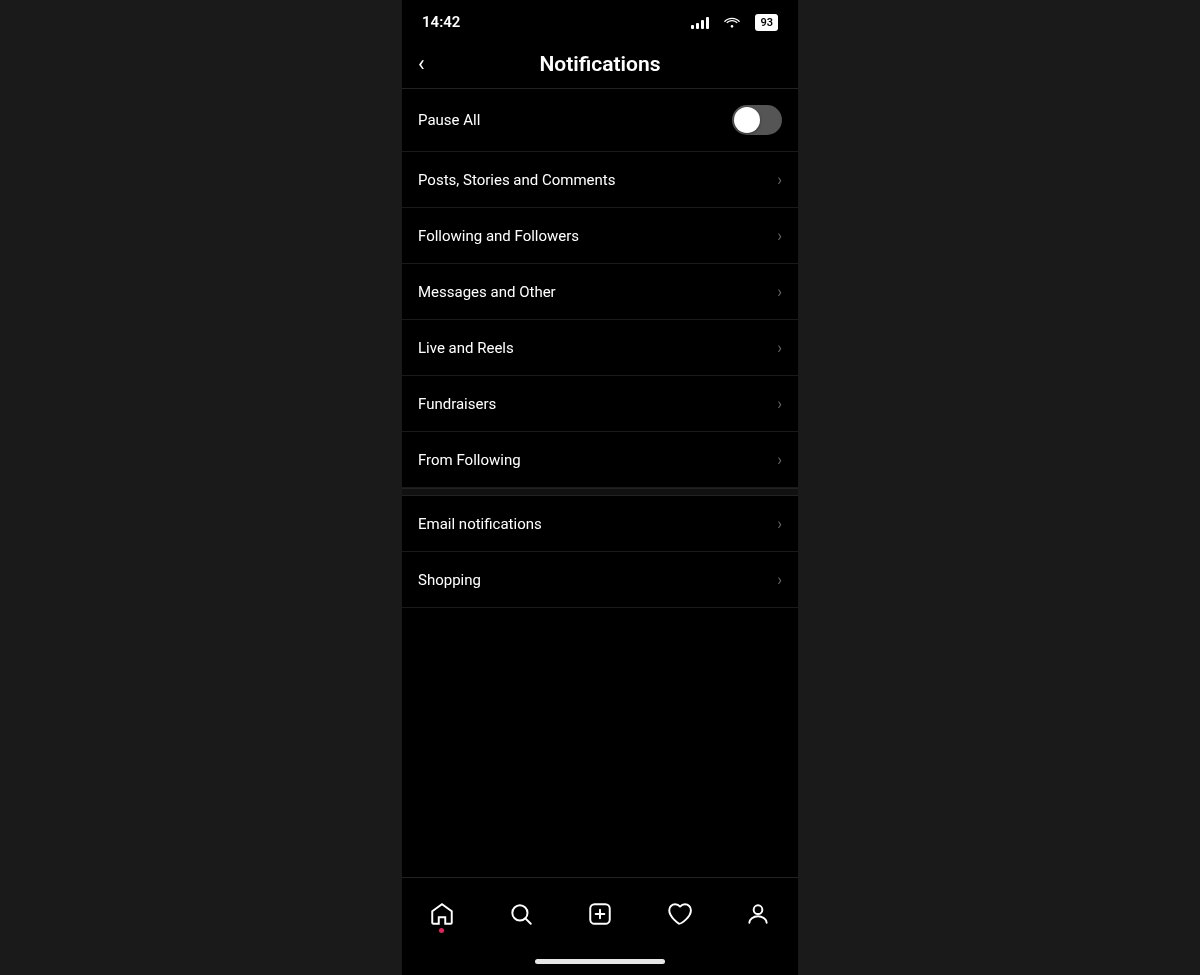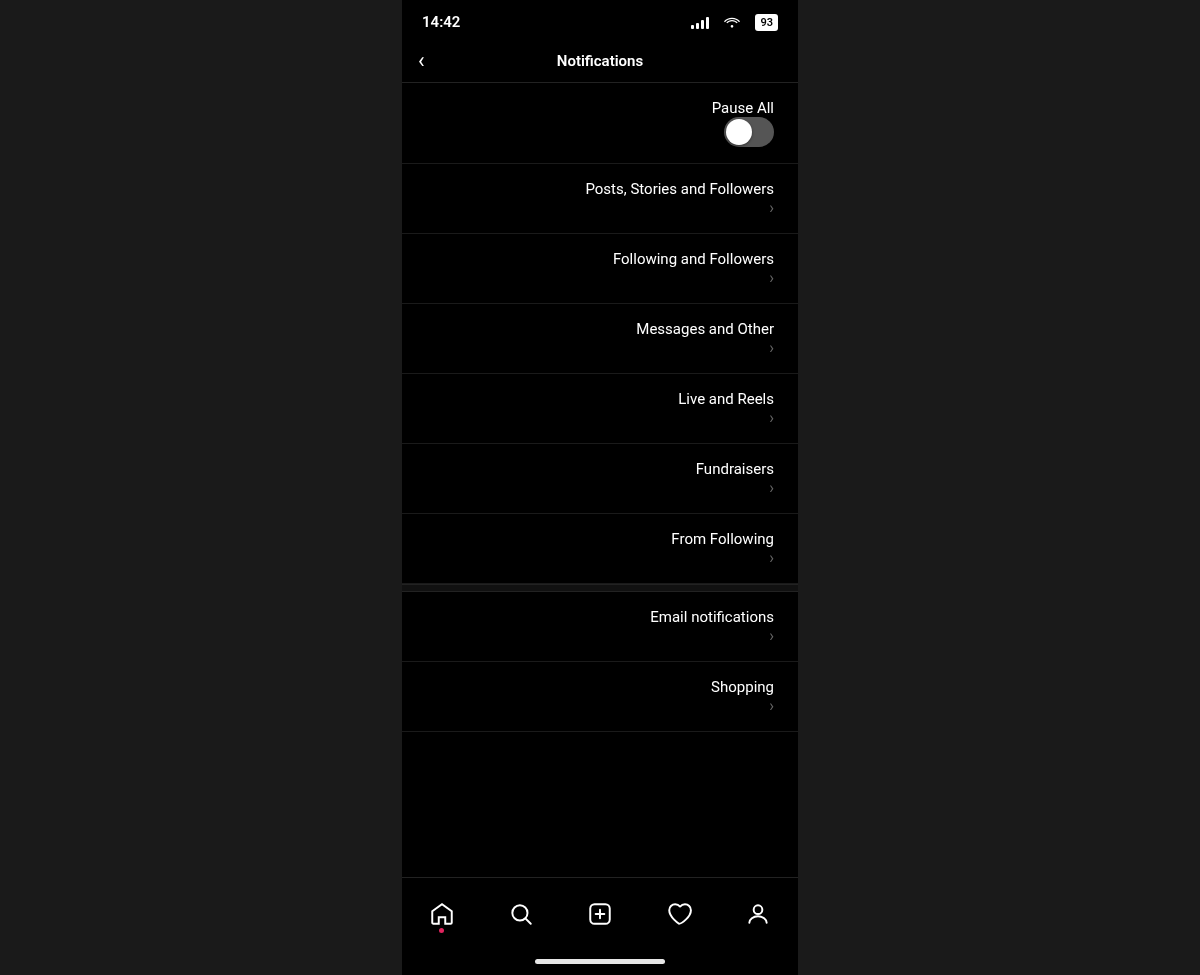--- a/index.html
+++ b/index.html
@@ -94,47 +94,46 @@
       position: absolute;
       left: 16px;
       color: #fff;
       font-size: 22px;
       cursor: pointer;
       line-height: 1;
     }
 
     .header-title {
       color: #fff;
-      font-size: 15px;
+      font-size: 21px;
       font-weight: 600;
     }
 
     
     .content {
       flex: 1;
       background-color: #000;
       overflow-y: auto;
     }
 
     .section-header {
       padding: 20px 16px 10px 16px;
       color: #fff;
       font-size: 16px;
       font-weight: 700;
     }
 
     .menu-item {
       display: flex;
-      align-items: flex-end;
+      align-items: center;
       justify-content: space-between;
-      padding: 16px 24px;
+      padding: 16px 16px;
       border-bottom: 0.5px solid #1a1a1a;
       cursor: pointer;
       min-height: 56px;
-      flex-direction: column;
     }
 
     .menu-item-label {
       color: #fff;
       font-size: 15px;
     }
 
     .menu-item-right {
       display: flex;
       align-items: center;
@@ -271,21 +270,21 @@
       <div class="menu-item-right">
         <div class="toggle-container">
           <div class="toggle">
             <div class="toggle-knob"></div>
           </div>
         </div>
       </div>
     </div>
 
     <div class="menu-item">
-      <span class="menu-item-label">Posts, Stories and Followers</span>
+      <span class="menu-item-label">Posts, Stories and Comments</span>
       <div class="menu-item-right">
         <span class="chevron-icon">›</span>
       </div>
     </div>
 
     <div class="menu-item">
       <span class="menu-item-label">Following and Followers</span>
       <div class="menu-item-right">
         <span class="chevron-icon">›</span>
       </div>

